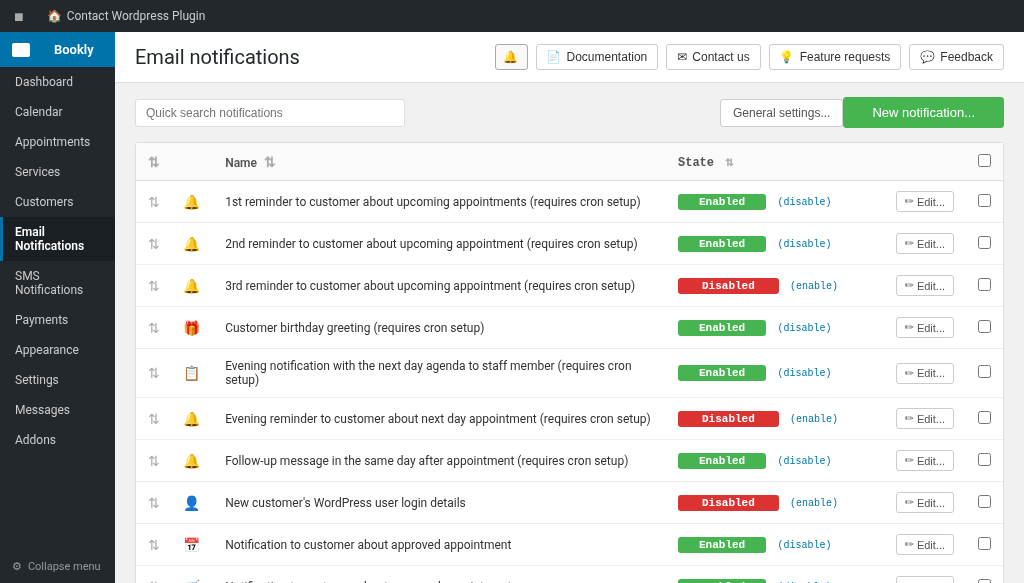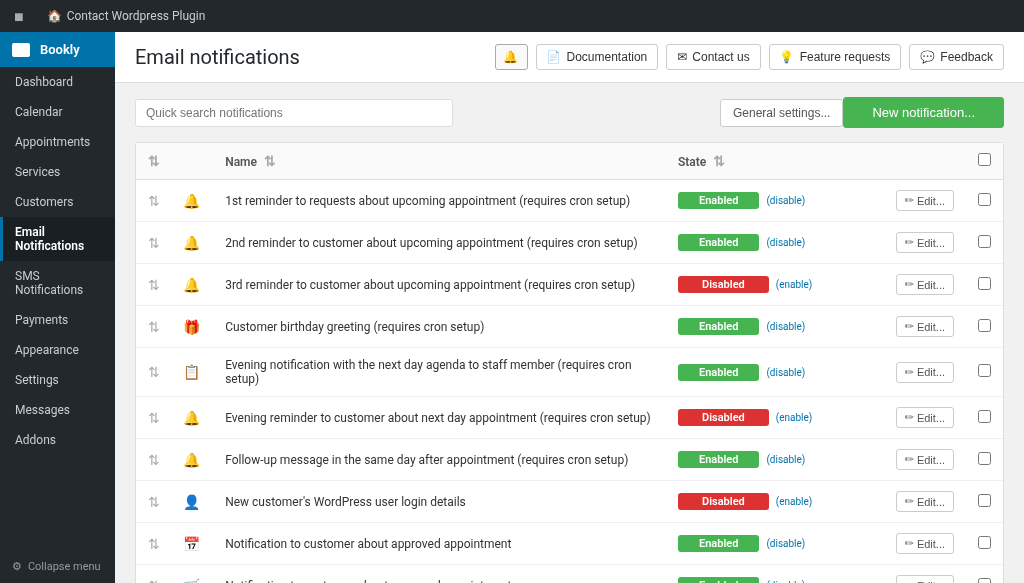--- a/index.html
+++ b/index.html
@@ -44,21 +44,21 @@
       flex-direction: column;
     }
     .sidebar-plugin-title {
       background: #0073aa;
       color: #fff;
       font-size: 13px;
       font-weight: 600;
       padding: 10px 12px;
       display: flex;
       align-items: center;
-      gap: 10px;
+      gap: 24px;
     }
     .sidebar-plugin-title .plugin-icon {
       width: 18px;
       height: 14px;
       background: #fff;
       display: inline-block;
       border-radius: 2px;
     }
     .sidebar-item {
       color: #ccc;
@@ -137,21 +137,21 @@
       padding: 14px 20px;
       display: flex;
       align-items: center;
       justify-content: space-between;
       background: #f1f1f1;
     }
     .search-box {
       border: 1px solid #ddd;
       border-radius: 3px;
       padding: 6px 10px;
-      width: 318px;
+      width: 270px;
       font-size: 12px;
       color: #999;
       background: #fff;
       outline: none;
     }
     .btn-general {
       background: #fff;
       border: 1px solid #ccc;
       color: #555;
       padding: 6px 12px;
@@ -185,21 +185,21 @@
       border-bottom: 1px solid #eee;
       font-size: 12px;
       color: #333;
       vertical-align: middle;
     }
     .notifications-table tr:last-child td { border-bottom: none; }
 
     .col-sort { width: 30px; color: #aaa; text-align: center; }
     .col-icon { width: 30px; text-align: center; }
     .col-name { }
-    .col-state { width: 200px; }
+    .col-state { width: 200px; font-family: Liberation Mono, monospace; }
     .col-actions { width: 100px; text-align: right; }
     .col-check { width: 30px; text-align: center; }
 
     .sort-icon { color: #aaa; font-size: 14px; }
     .row-icon { color: #666; font-size: 14px; }
 
     .badge-enabled {
       background: #46b450;
       color: #fff;
       border-radius: 3px;
@@ -369,21 +369,21 @@
           </tr>
         </thead>
         <tbody id="table-body">
         <tr>
       <td class="col-sort">
         <span class="sort-icon">⇅</span>
       </td>
       <td class="col-icon">
         <span class="row-icon">🔔</span>
       </td>
-      <td class="col-name">1st reminder to requests about upcoming appointment (requires cron setup)</td>
+      <td class="col-name">1st reminder to customer about upcoming appointments (requires cron setup)</td>
       <td class="col-state">
         <span class="badge-enabled">Enabled</span>
         <a class="toggle-link">(disable)</a>
       </td>
       <td class="col-actions">
         <button class="btn-edit">
           <span>✏</span>
           Edit...
         </button>
       </td>

